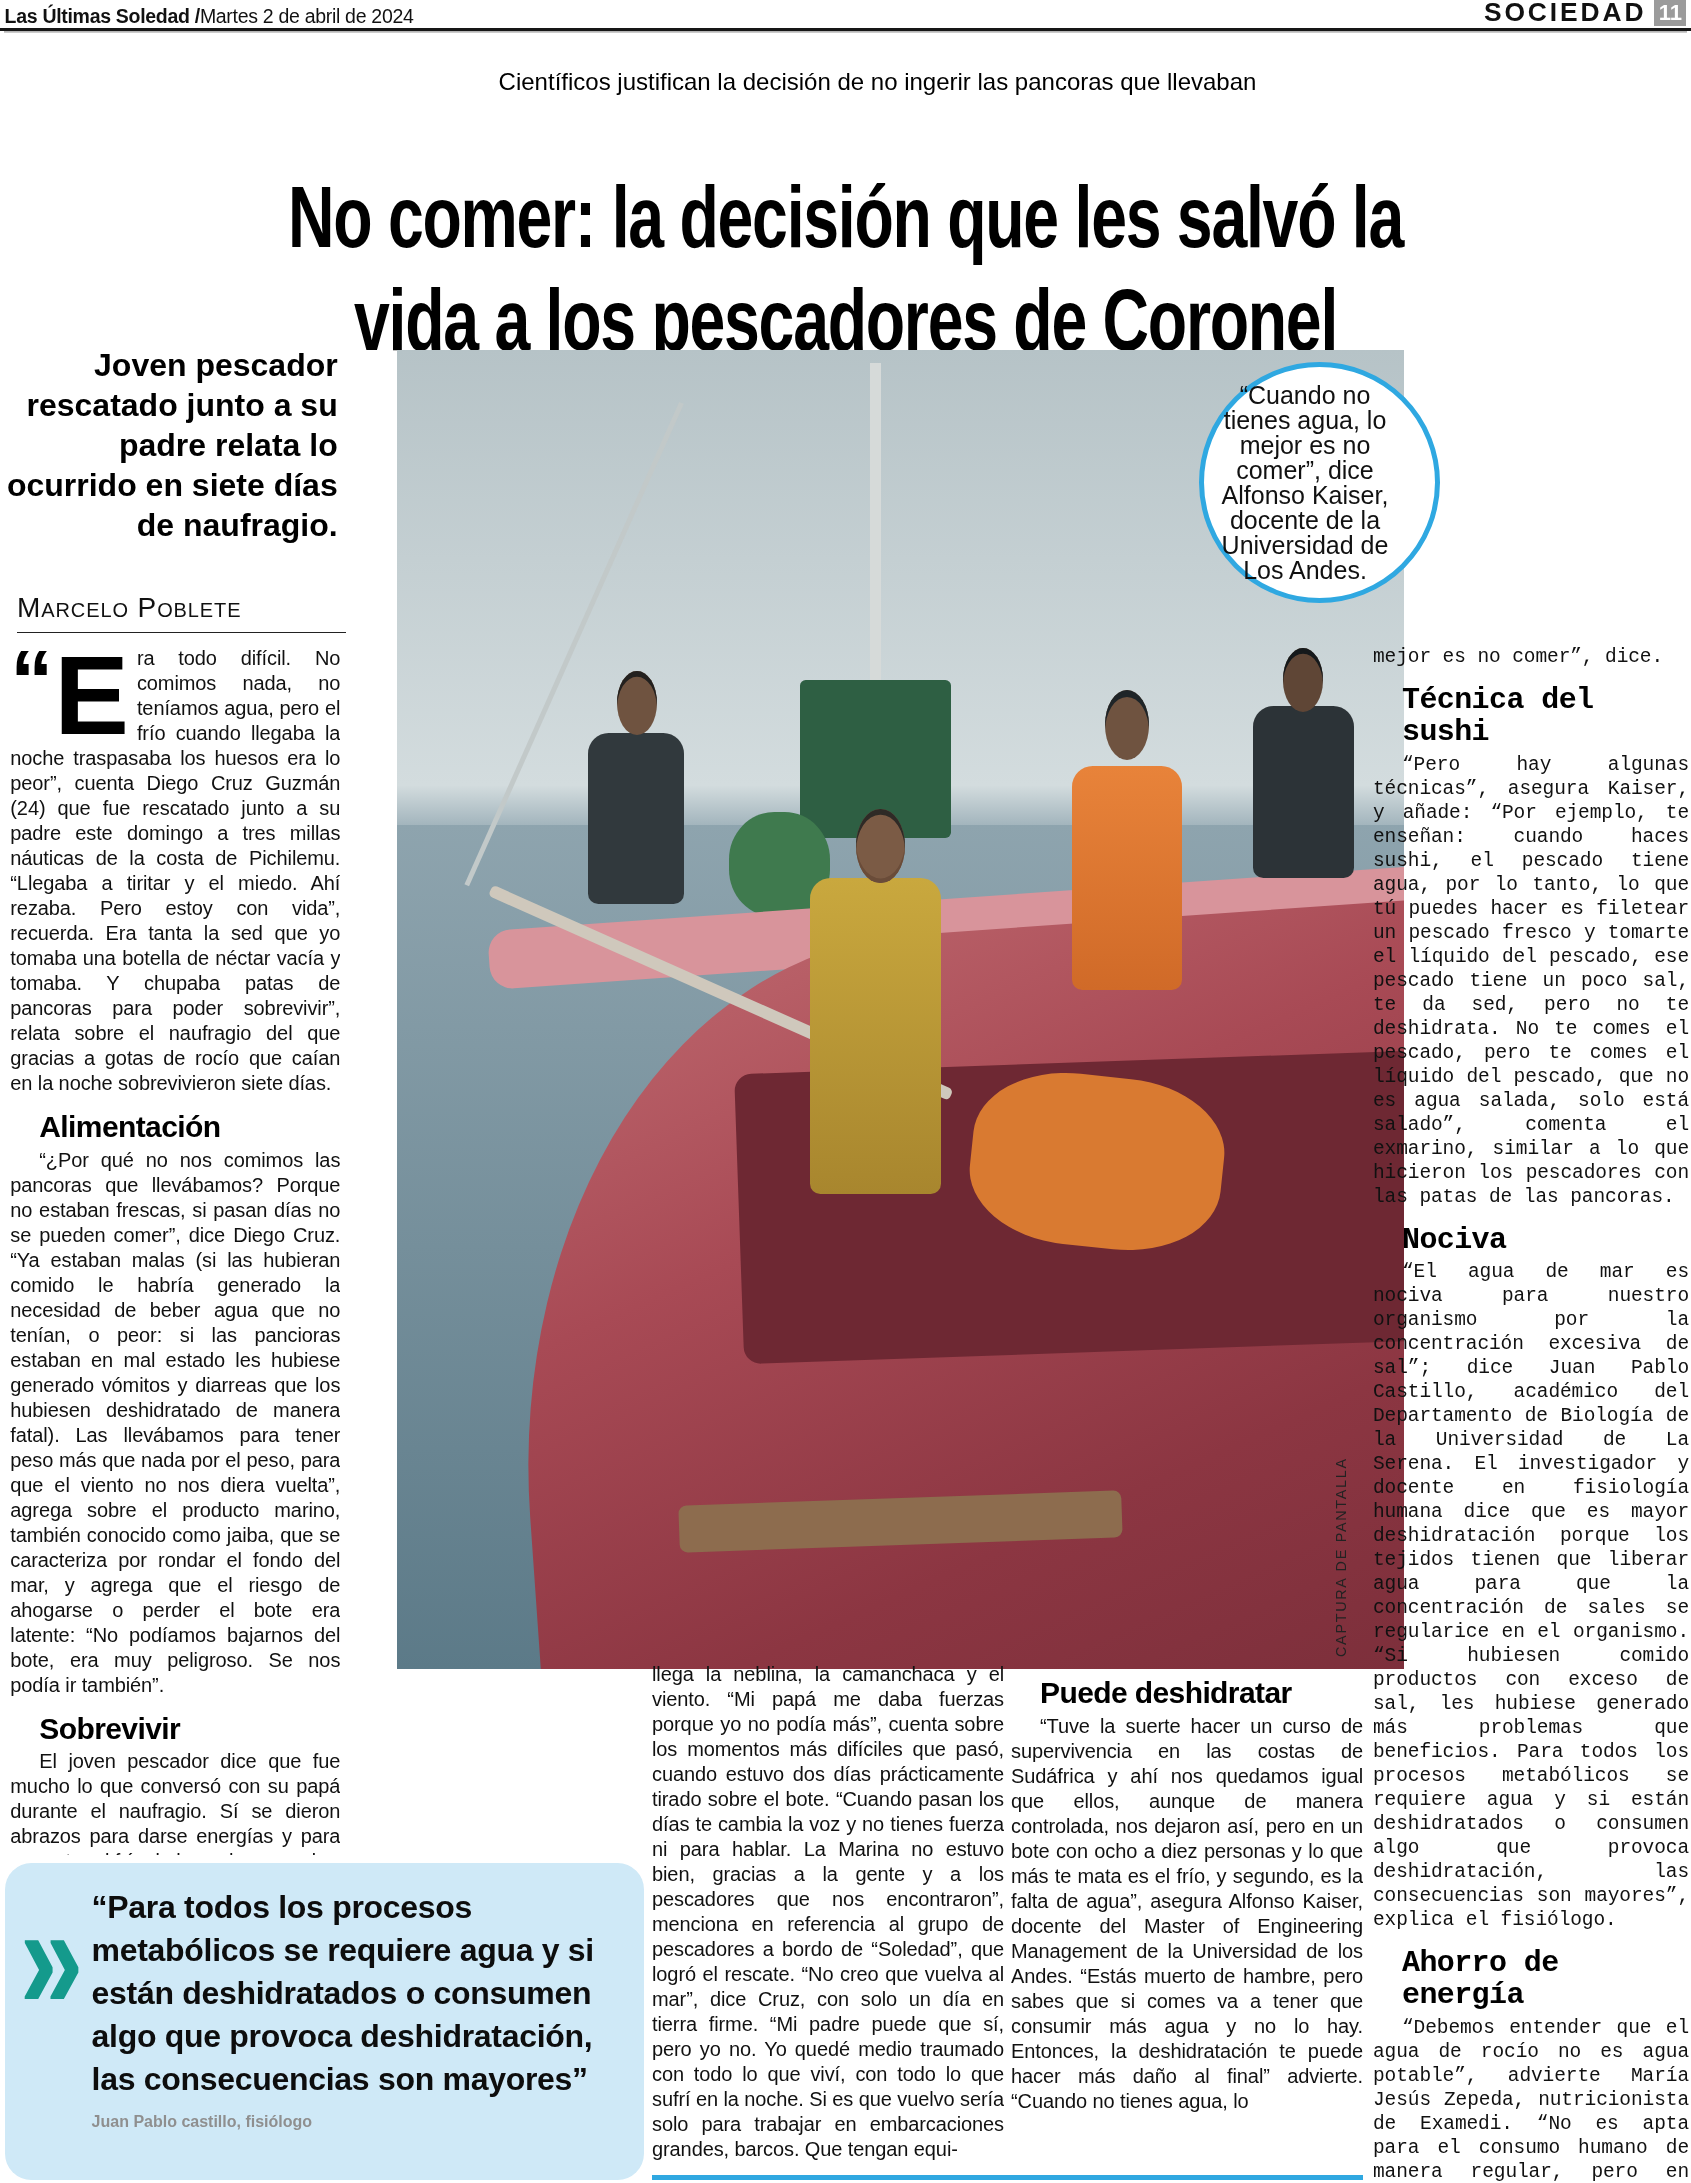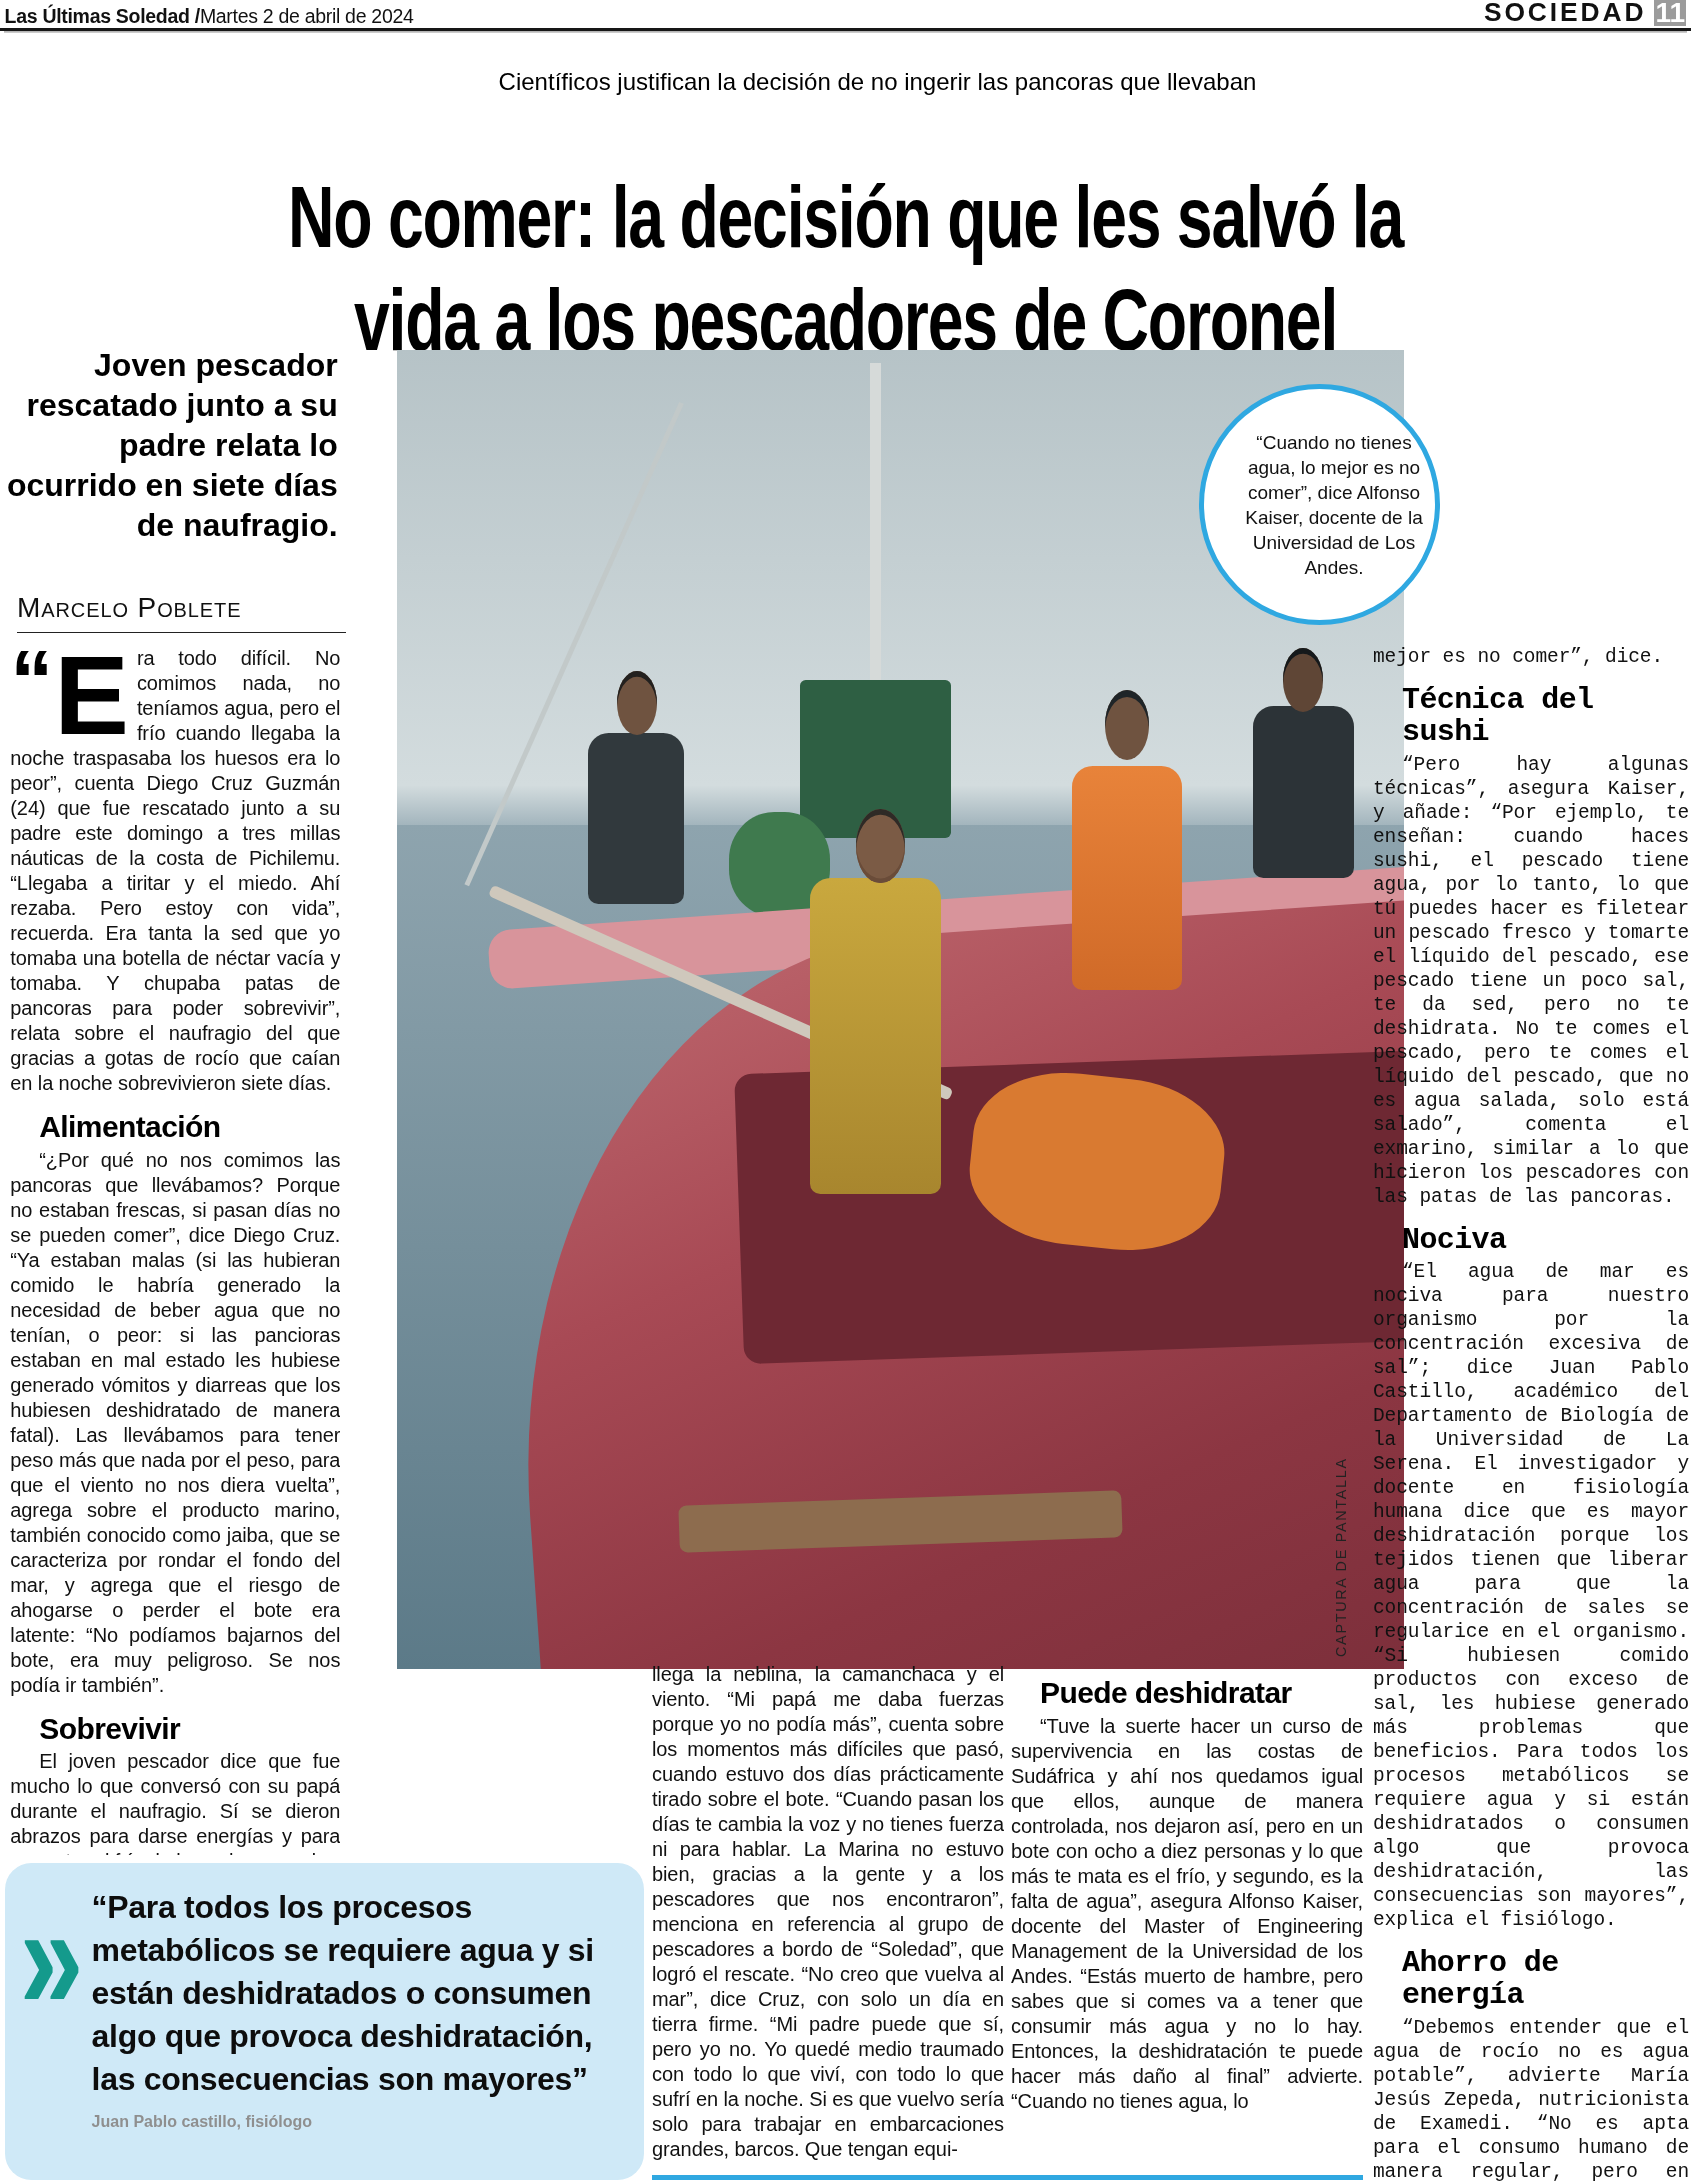--- a/index.html
+++ b/index.html
@@ -11,21 +11,21 @@
   .masthead{position:absolute;left:0;top:0;width:1691px;height:31px;
     border-bottom:3.4px solid #161616;box-shadow:0 5.7px 0 -4px #b5b5b5;
     display:flex;justify-content:space-between;align-items:flex-end;
     padding:0 4.6px;box-sizing:border-box;}
   .mast-left{font-size:19.5px;font-weight:bold;letter-spacing:-0.3px;white-space:nowrap;}
   .mast-sep{font-weight:bold;}
   .mast-date{font-weight:normal;}
   .mast-right{display:flex;align-items:center;gap:8px;}
   .section-name{font-size:26.4px;font-weight:bold;letter-spacing:2.9px;}
   .page-badge{width:32px;height:27.6px;background:#9b9b9b;color:#fff;
-    font-size:28px;font-weight:bold;display:flex;align-items:center;justify-content:center;}
+    font-size:22px;font-weight:bold;display:flex;align-items:center;justify-content:center;}
 
   
   .kicker{position:absolute;top:68px;left:0;width:100%;text-align:center;font-size:24px;color:#000;padding-left:32px;}
   .headline{position:absolute;top:107px;left:50%;width:1953px;margin-left:-977px;
     transform:scaleX(0.74);transform-origin:50% 0;text-align:center;
     font-weight:bold;font-size:87px;line-height:103px;letter-spacing:-1.7px;color:#000;}
 
   
   .deck{position:absolute;left:5.7px;top:345px;width:332px;text-align:right;
     font-weight:bold;font-size:32px;line-height:40px;color:#000;}
@@ -80,23 +80,23 @@
   .h-darkleft{left:21.8%;top:24.3%;width:4%;height:4.9%;background:#6f5340;box-shadow:inset 0 5.7px 0 0 #23211f;}
   .t-vest{left:67%;top:31.5%;width:11%;height:17%;background:linear-gradient(#e8833a,#d06a28);}
   .h-vest{left:70.3%;top:25.8%;width:4.4%;height:5.3%;background:#6f5340;box-shadow:inset 0 6.9px 0 0 #1f2528;}
   .t-darkright{left:85%;top:27%;width:10%;height:13%;background:#2c3337;}
   .h-darkright{left:88%;top:22.6%;width:4%;height:4.8%;background:#5f4636;box-shadow:inset 0 5.7px 0 0 #15191b;}
   .photo-credit{position:absolute;left:1333px;top:1433px;height:224px;
     writing-mode:vertical-rl;transform:rotate(180deg);font-size:14.4px;
     letter-spacing:1.7px;color:#222;font-family:"Liberation Sans",sans-serif;}
 
   
-  .callout{position:absolute;left:1199px;top:384px;width:231px;height:231px;border-radius:50%;
-    background:#fff;border:5.2px solid #2fa8e1;display:flex;align-items:center;justify-content:flex-end;
-    text-align:center;font-size:19px;line-height:25px;color:#111;}
+  .callout{position:absolute;left:1199px;top:362px;width:231px;height:231px;border-radius:50%;
+    background:#fff;border:5.2px solid #2fa8e1;display:flex;align-items:center;justify-content:flex-start;
+    text-align:center;font-size:25px;line-height:25px;color:#111;}
   .callout-inner{width:202px;}
 
   
   .pullquote{position:absolute;left:4.6px;top:1863px;width:639px;height:317px;
     background:#cfe9f7;border-radius:26.4px;box-sizing:border-box;
     padding:23px 20.7px 16px 87px;}
   .pq-chevron{position:absolute;left:15px;top:19.5px;font-size:115px;line-height:1;
     color:#149a8c;transform:scaleY(1.3);transform-origin:top left;font-weight:bold;}
   .pq-text{font-weight:bold;font-size:32px;line-height:43px;letter-spacing:-0.3px;color:#0d0d0d;}
   .pq-attr{margin-top:11.5px;color:#8f8f8f;font-weight:bold;font-size:16px;}

